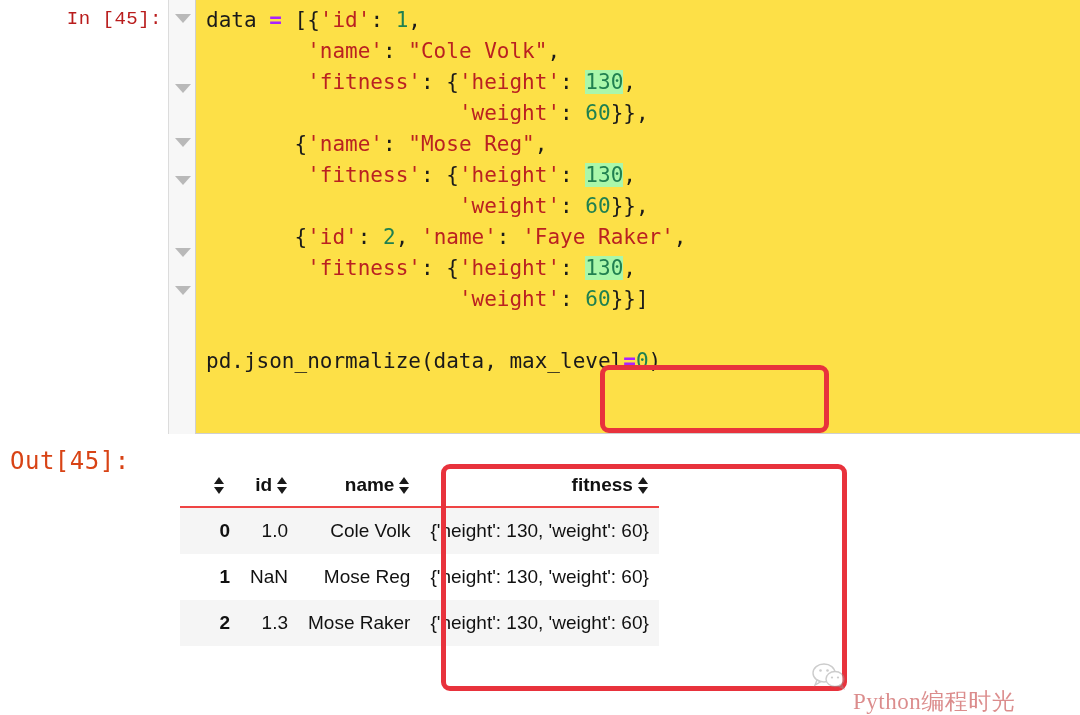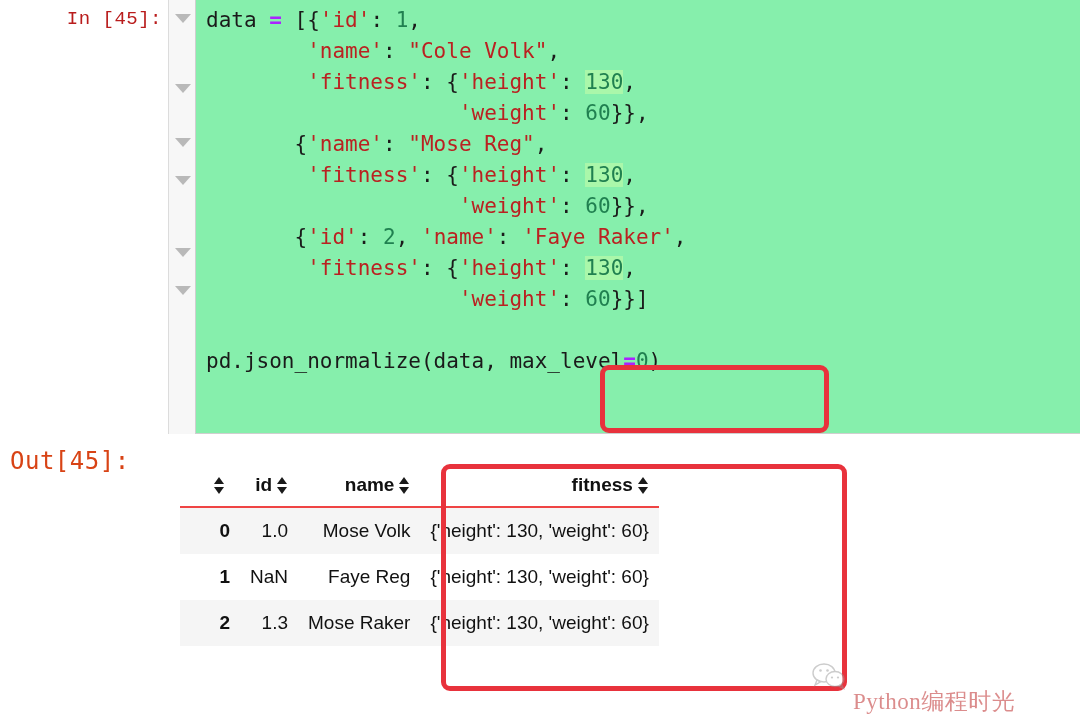--- a/index.html
+++ b/index.html
@@ -52,21 +52,21 @@
     border-left: 8px solid transparent;
     border-right: 8px solid transparent;
     border-top: 9px solid #b9b9b9;
   }
   #code-area {
     position: absolute;
     left: 196px;
     top: 0;
     width: 884px;
     height: 434px;
-    background: #86efac;
+    background: #fde047;
     border-bottom: 1px solid #cfcfcf;
     box-sizing: border-box;
   }
   #code-text {
     position: absolute;
     left: 10px;
     top: 5px;
     font-family: "DejaVu Sans Mono", "Liberation Mono", monospace;
     font-size: 21px;
     line-height: 31px;
@@ -217,27 +217,27 @@
         </th>
         <th><span>id</span><span class="sort-ico"></span></th>
         <th><span>name</span><span class="sort-ico"></span></th>
         <th><span>fitness</span><span class="sort-ico"></span></th>
       </tr>
     </thead>
     <tbody id="df-body">
         <tr>
           <td class="idx-cell">0</td>
           <td>1.0</td>
-          <td>Mose Volk</td>
+          <td>Cole Volk</td>
           <td>{'height': 130, 'weight': 60}</td>
         </tr>
         <tr>
           <td class="idx-cell">1</td>
           <td>NaN</td>
-          <td>Faye Reg</td>
+          <td>Mose Reg</td>
           <td>{'height': 130, 'weight': 60}</td>
         </tr>
         <tr>
           <td class="idx-cell">2</td>
           <td>1.3</td>
           <td>Mose Raker</td>
           <td>{'height': 130, 'weight': 60}</td>
         </tr>
       </tbody>
   </table>

